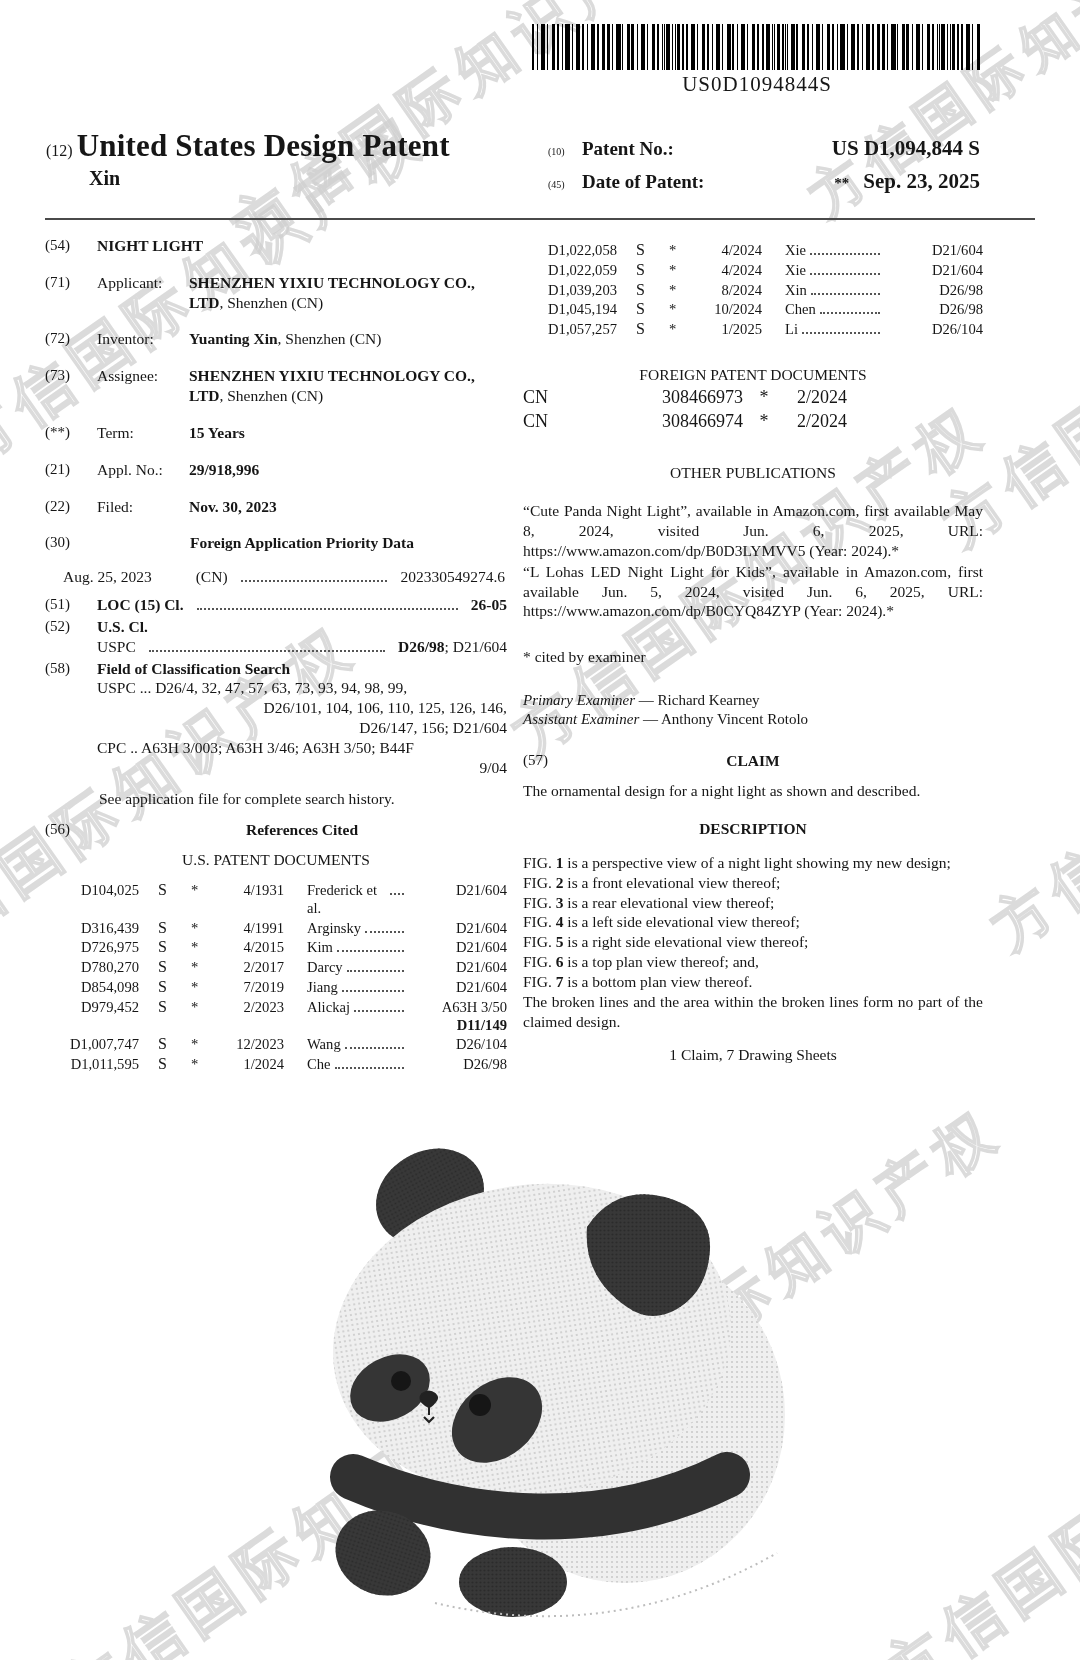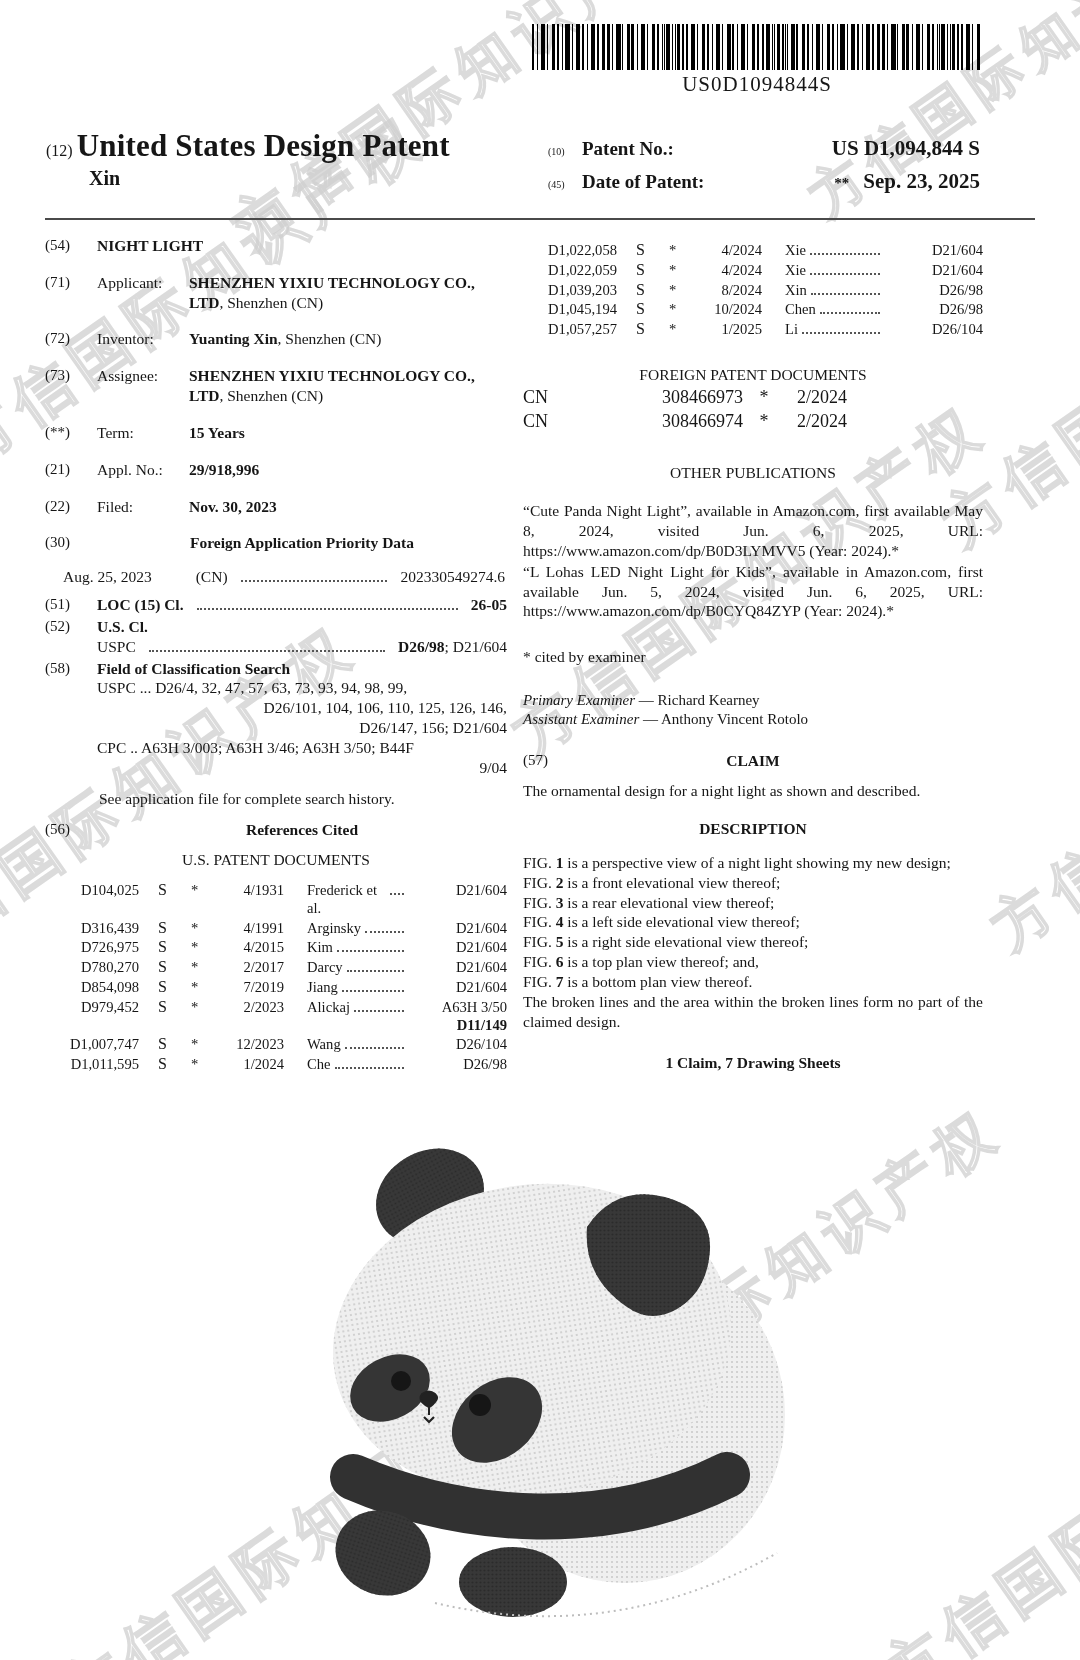--- a/index.html
+++ b/index.html
@@ -72,21 +72,21 @@
   .forrow .dt{padding-left:12px;}
   
   .pub{ text-align:justify; margin:0 0 1px 0;}
   .cited{margin:26px 0 24px 0;}
   .exam{font-size:15px;}
   .exam .it{font-style:italic;}
   .claimhead{display:grid;grid-template-columns:52px 1fr 52px;margin:22px 0 10px 0;}
   .just{text-align:justify;}
   .deschead{margin:18px 0 14px 0;}
   .figline{text-align:justify;}
-  .sheets{margin-top:22px;text-align:center;font-weight:bold;}
+  .sheets{margin-top:14px;text-align:center;font-weight:normal;}
   
   .panda{position:absolute;left:295px;top:1085px;width:505px;height:545px;}
 </style>
 </head>
 <body>
 
 <div class="page">
 
   <span class="wm" style="left:190px;top:40px;font-size:58px;">方信国际知识产权</span>
   <span class="wm" style="left:770px;top:20px;font-size:54px;">方信国际知识产权</span>

